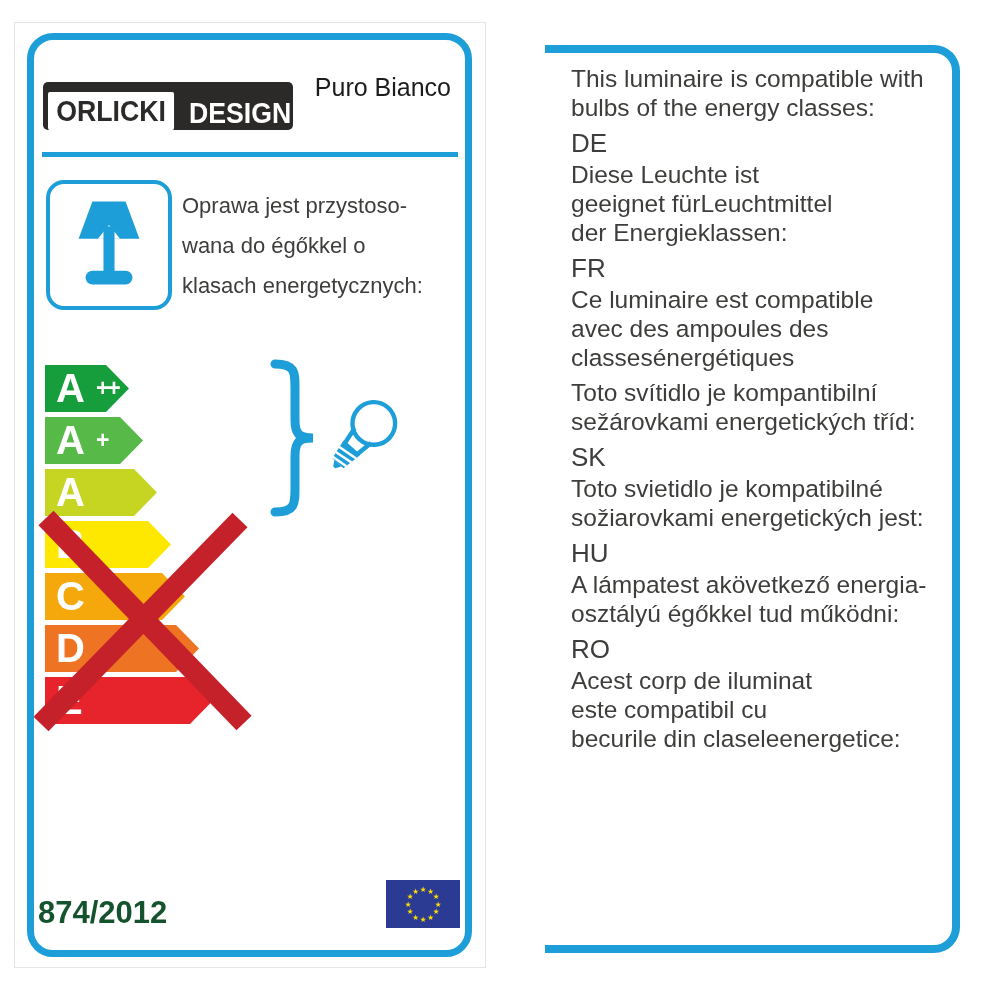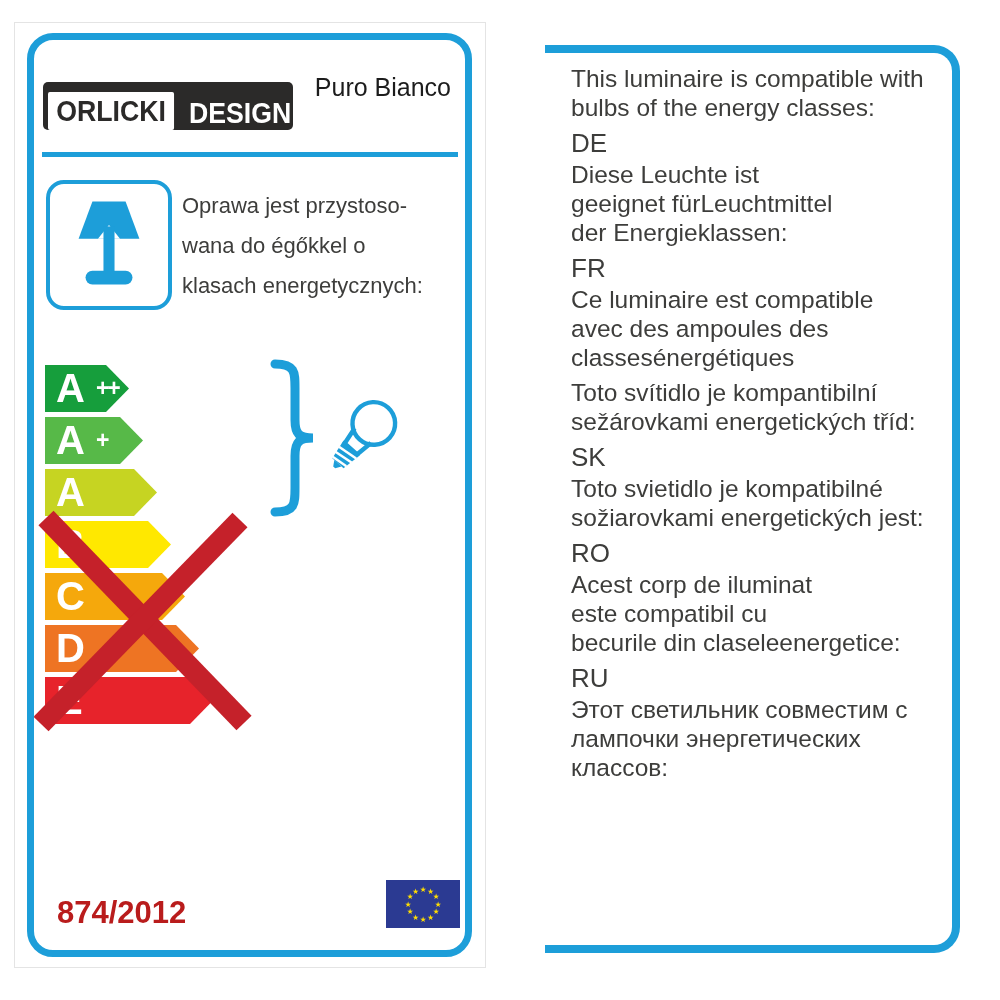--- a/index.html
+++ b/index.html
@@ -38,21 +38,21 @@
   .arrow{height:47px; margin-bottom:5px; position:relative;
          clip-path:polygon(0 0, calc(100% - 23px) 0, 100% 50%, calc(100% - 23px) 100%, 0 100%);
          display:flex; align-items:center;}
   .arrow .letter{color:#fff; font-weight:bold; font-size:40px; line-height:47px; padding-left:11px;}
   .arrow .sup{font-size:23px; vertical-align:12px; letter-spacing:-2px;}
 
   .brace{position:absolute; left:229px; top:318px;}
   .bulb{position:absolute; left:282px; top:352px;}
   .cross{position:absolute; left:0px; top:468px; pointer-events:none;}
 
-  .regulation{position:absolute; left:23px; top:855px; font-size:31px; font-weight:bold; color:#b91c1c;}
+  .regulation{position:absolute; left:4px; top:855px; font-size:31px; font-weight:bold; color:#14532d;}
   .eu-flag{position:absolute; left:352px; top:840px; width:74px; height:48px;}
 
   
   .right-panel{position:absolute; left:545px; top:45px; width:415px; height:908px;
                border:8px solid var(--blue); border-left:none;
                border-radius:0 26px 26px 0; background:#fff; padding:11px 8px 0 26px;}
   .section{margin-bottom:6px;}
   .lang-code{font-size:26px; color:var(--ink); line-height:30px; margin-bottom:2px;}
   .lang-line{font-size:24.5px; color:var(--ink); line-height:29px; white-space:nowrap;}
 </style>
@@ -175,24 +175,23 @@
     <div class="section">
       <div class="lang-line">Toto svítidlo je kompantibilní</div>
       <div class="lang-line">sežárovkami energetických tříd:</div>
     </div>
     <div class="section">
       <div class="lang-code">SK</div>
       <div class="lang-line">Toto svietidlo je kompatibilné</div>
       <div class="lang-line">sožiarovkami energetických jest:</div>
     </div>
     <div class="section">
+      <div class="lang-code">HU</div>
+      <div class="lang-line">A lámpatest akövetkező energia-</div>
+      <div class="lang-line">osztályú égőkkel tud működni:</div>
+    </div>
+    <div class="section">
       <div class="lang-code">RO</div>
       <div class="lang-line">Acest corp de iluminat</div>
       <div class="lang-line">este compatibil cu</div>
       <div class="lang-line">becurile din claseleenergetice:</div>
     </div>
-    <div class="section">
-      <div class="lang-code">RU</div>
-      <div class="lang-line">Этот светильник совместим с</div>
-      <div class="lang-line">лампочки энергетических</div>
-      <div class="lang-line">классов:</div>
-    </div>
   </div>
 
 </body></html>

